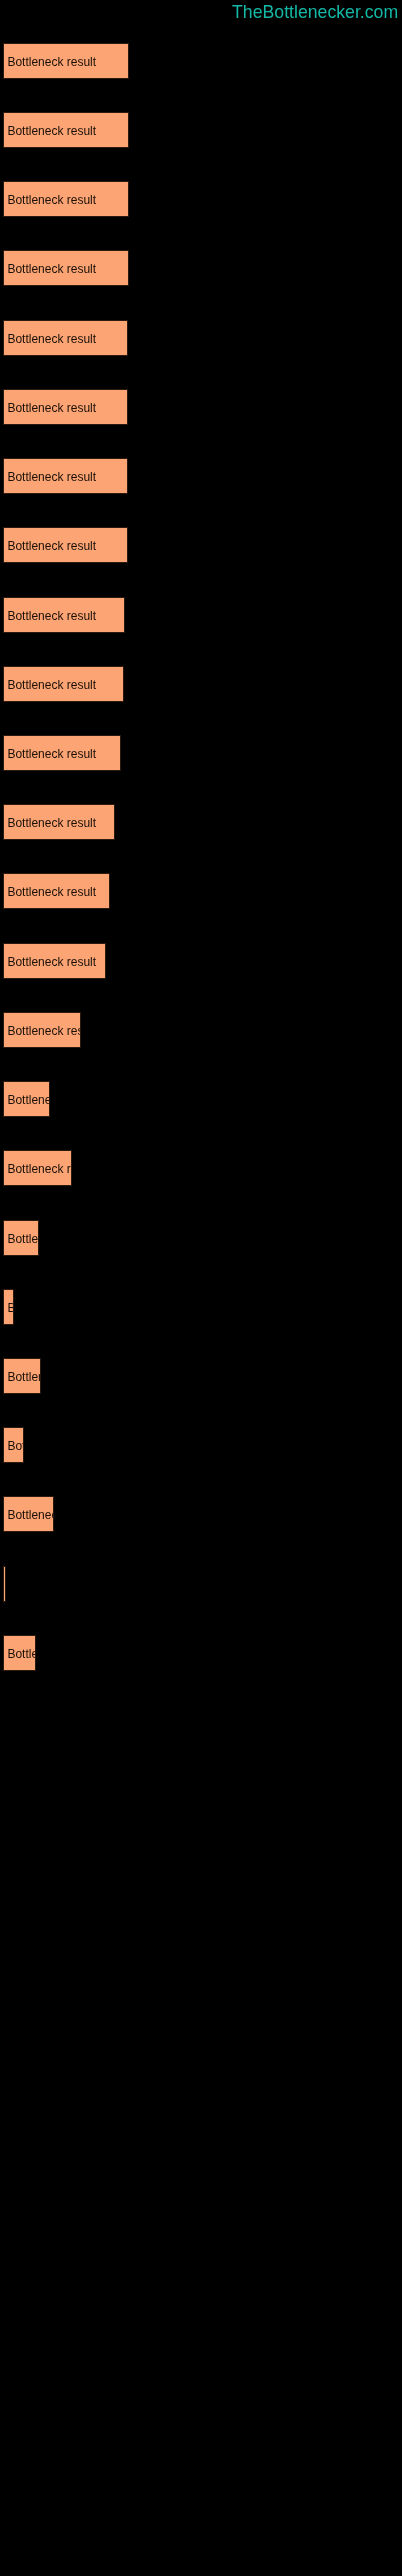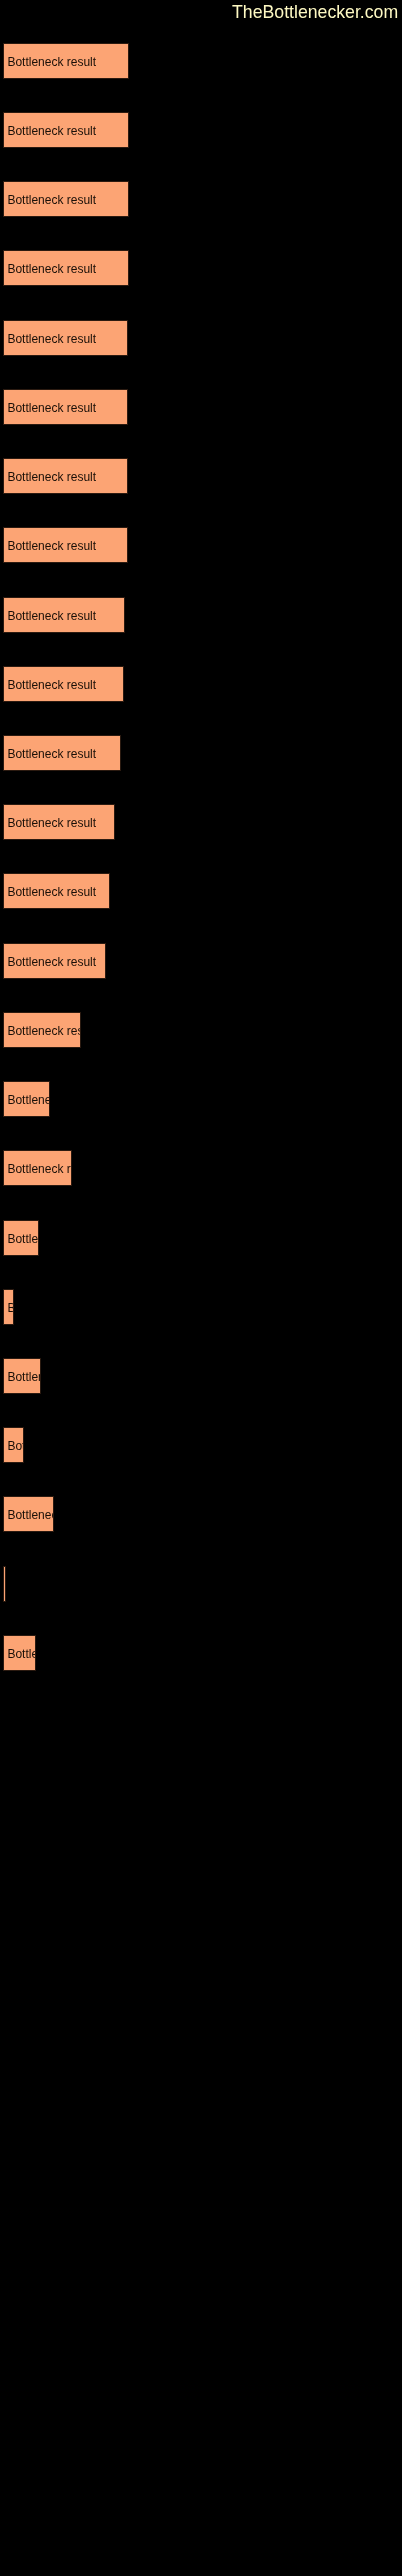--- a/index.html
+++ b/index.html
@@ -14,21 +14,21 @@
     overflow: hidden;
     font-family: "Liberation Sans", sans-serif;
   }
 
   .site-title {
     position: absolute;
     top: 0px;
     right: 4.8px;
     font-size: 17.7px;
     line-height: 24px;
-    color: #fef9c3;
+    color: #14b8a6;
     font-family: "Liberation Sans", sans-serif;
     white-space: nowrap;
     letter-spacing: 0px;
   }
 
   .chart-area {
     position: absolute;
     left: 0;
     top: 0;
     width: 403px;

